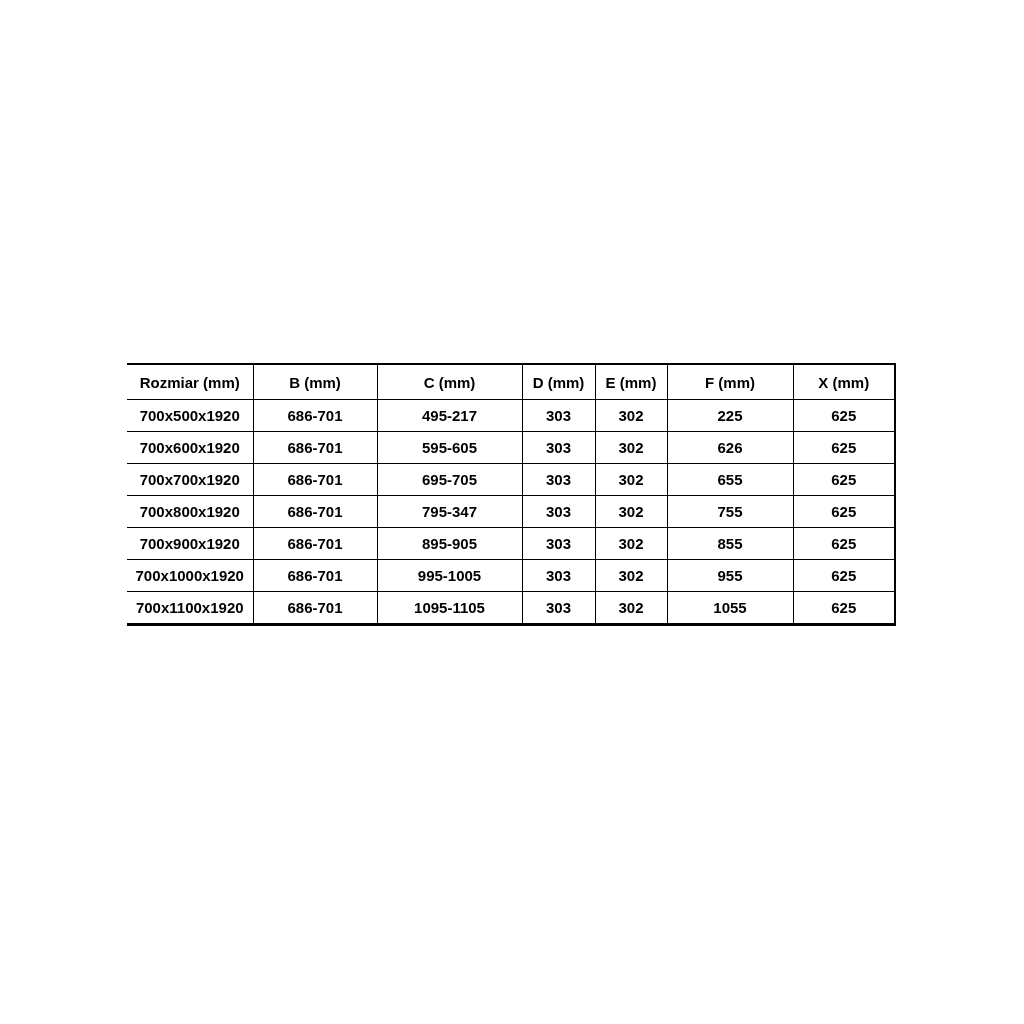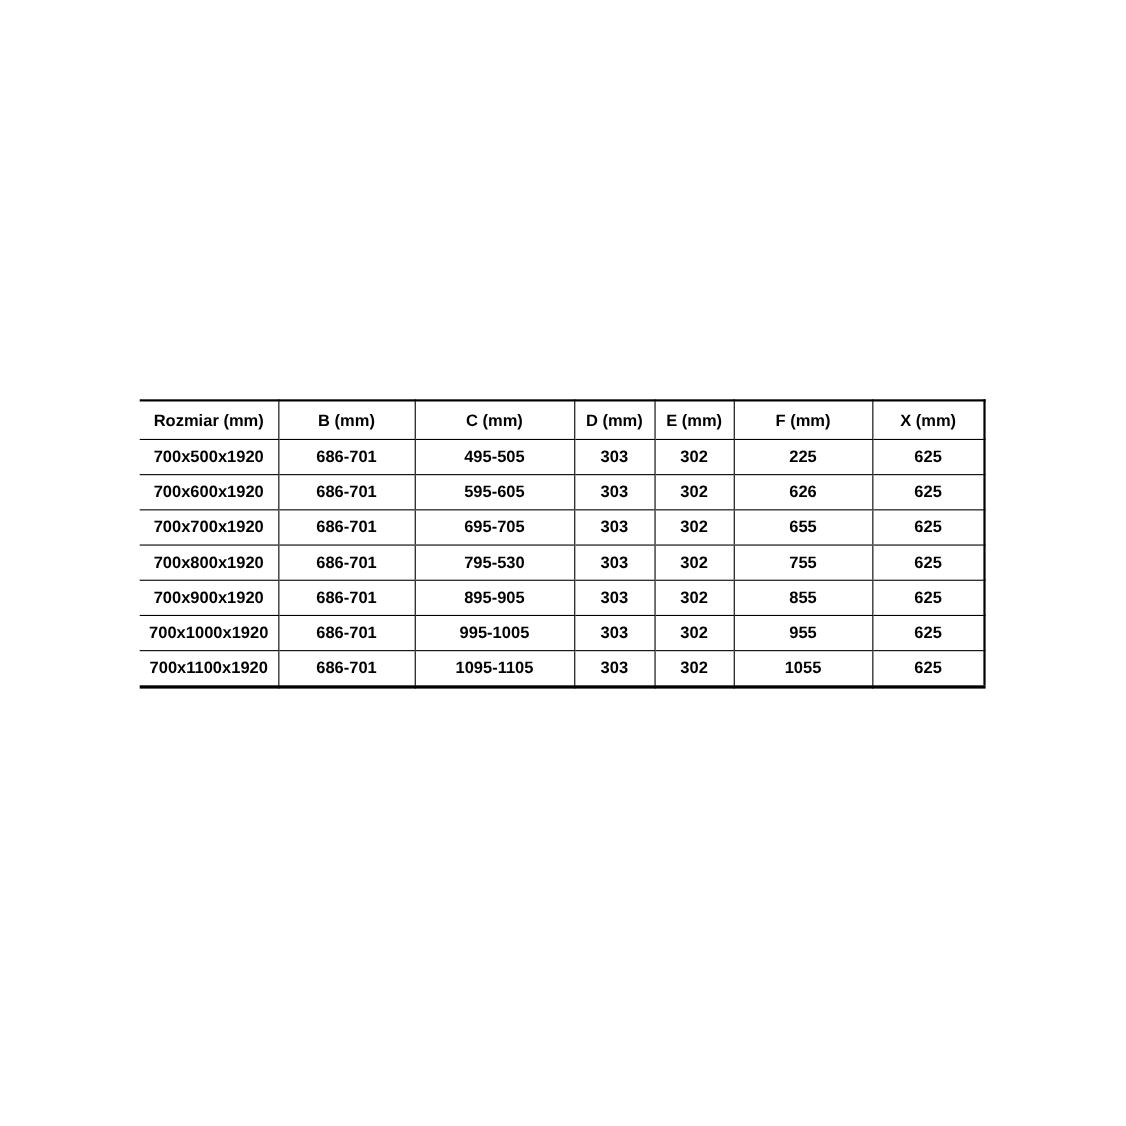--- a/index.html
+++ b/index.html
@@ -76,21 +76,21 @@
         <th>D (mm)</th>
         <th>E (mm)</th>
         <th>F (mm)</th>
         <th>X (mm)</th>
       </tr>
     </thead>
     <tbody>
       <tr>
         <td>700x500x1920</td>
         <td>686-701</td>
-        <td>495-505</td>
+        <td>495-217</td>
         <td>303</td>
         <td>302</td>
         <td>225</td>
         <td>625</td>
       </tr>
       <tr>
         <td>700x600x1920</td>
         <td>686-701</td>
         <td>595-605</td>
         <td>303</td>
@@ -103,21 +103,21 @@
         <td>686-701</td>
         <td>695-705</td>
         <td>303</td>
         <td>302</td>
         <td>655</td>
         <td>625</td>
       </tr>
       <tr>
         <td>700x800x1920</td>
         <td>686-701</td>
-        <td>795-530</td>
+        <td>795-347</td>
         <td>303</td>
         <td>302</td>
         <td>755</td>
         <td>625</td>
       </tr>
       <tr>
         <td>700x900x1920</td>
         <td>686-701</td>
         <td>895-905</td>
         <td>303</td>

